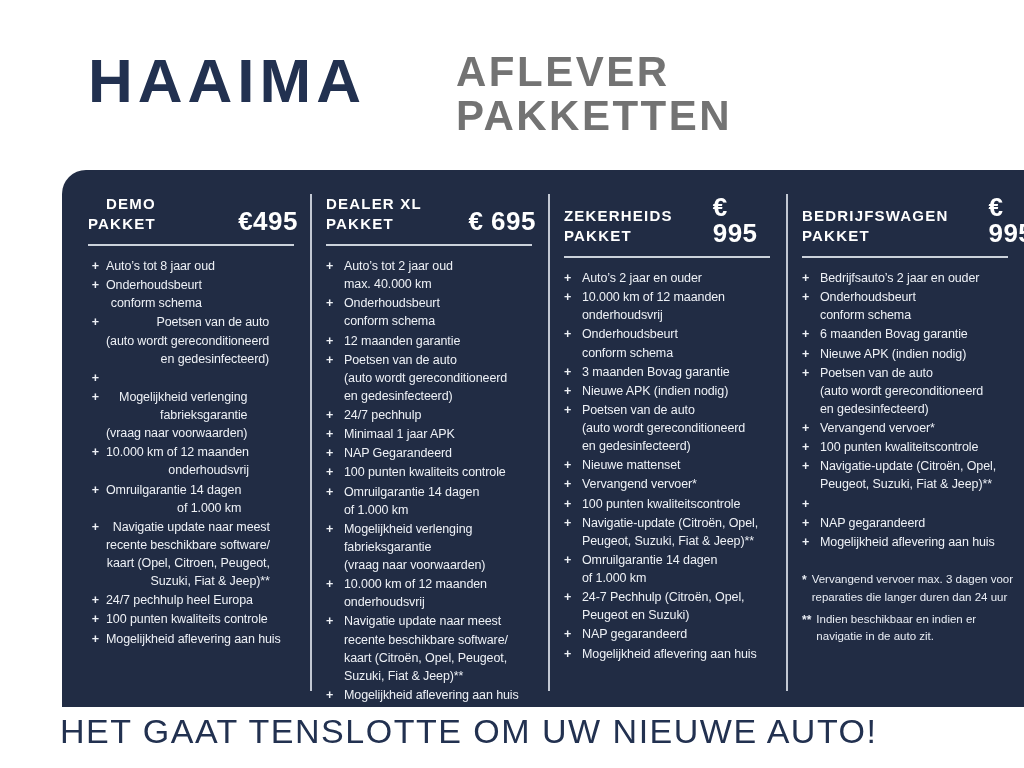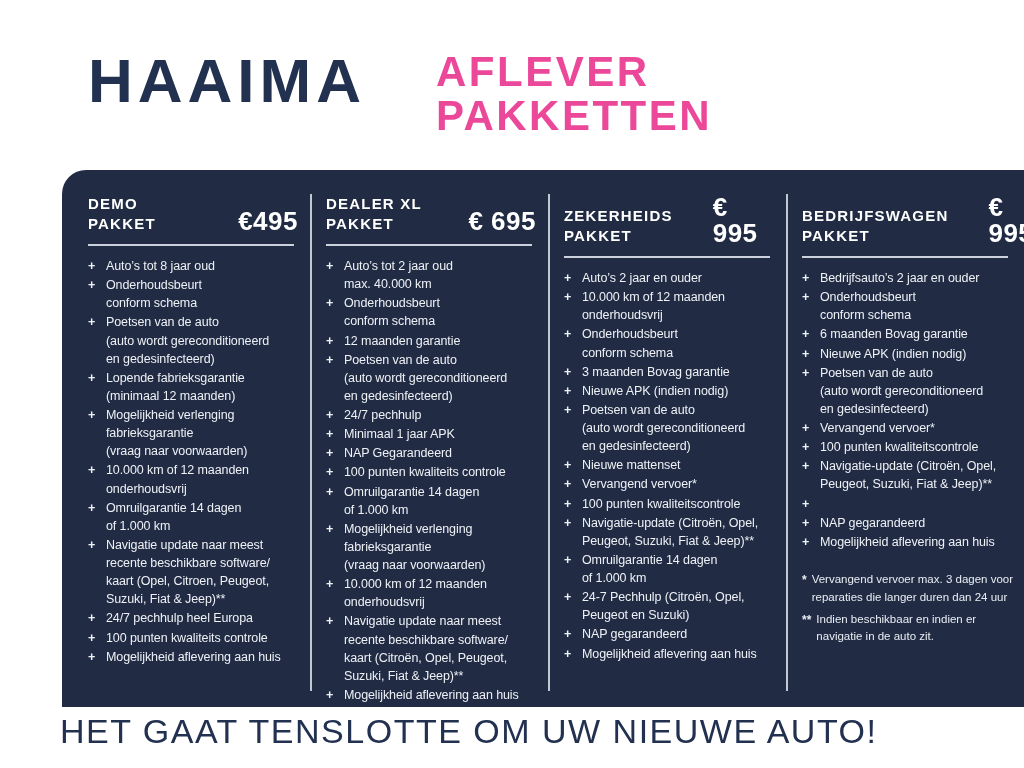--- a/index.html
+++ b/index.html
@@ -9,37 +9,37 @@
     font-family: "Liberation Sans", "DejaVu Sans", sans-serif;
     position: relative;
     overflow: hidden;
   }
 
   
   .logo { position: absolute; left: 88px; top: 50px; color: #223150; }
   .logo-main { font-size: 62px; font-weight: bold; letter-spacing: 5px; line-height: 1.0; }
   .logo-sub { font-size: 27px; font-weight: normal; letter-spacing: 3px; margin-top: 2px; color: #2c3a52; }
   .title {
-    position: absolute; left: 436px; top: 50px;
-    color: #ec4899; font-size: 42px; font-weight: bold;
+    position: absolute; left: 456px; top: 50px;
+    color: #737373; font-size: 42px; font-weight: bold;
     line-height: 1.04; letter-spacing: 2.5px; white-space: pre-line;
   }
 
   
   .panel {
     position: absolute; left: 62px; top: 170px;
     width: 962px; height: 537px;
     background: #212c44;
     border-radius: 24px 0 0 0;
     display: flex;
     padding: 24px 0 16px 24px;
     color: #ffffff;
   }
   .pkg-col { flex: 1 1 0; min-width: 0; padding: 0 8px 0 14px; }
-  .pkg-col:first-child { padding-left: 2px; }
+  .pkg-col:first-child { padding-left: 2px; text-align: right; }
   .pkg-col + .pkg-col { border-left: 2px solid rgba(222,228,236,0.85); }
 
   .pkg-head { display: flex; justify-content: space-between; align-items: flex-end; min-height: 40px; }
   .pkg-name {
     font-size: 15px; font-weight: bold; letter-spacing: 1.2px;
     line-height: 1.32; white-space: pre-line;
   }
   .pkg-price { font-size: 26px; font-weight: bold; letter-spacing: 0.5px; padding-right: 4px; line-height: 1; margin-left: 40px; }
   .pkg-rule { border-bottom: 2px solid rgba(222,228,236,0.9); margin: 10px 8px 11px 0; }
 
@@ -93,22 +93,20 @@
 conform schema</span>
         </li>
         <li class="pkg-item">
           <span class="plus">+</span>
           <span class="item-text">Poetsen van de auto
 (auto wordt gereconditioneerd
 en gedesinfecteerd)</span>
         </li>
         <li class="pkg-item">
           <span class="plus">+</span>
-          <span class="item-text">Lopende fabrieksgarantie
-(minimaal 12 maanden)</span>
         </li>
         <li class="pkg-item">
           <span class="plus">+</span>
           <span class="item-text">Mogelijkheid verlenging
 fabrieksgarantie
 (vraag naar voorwaarden)</span>
         </li>
         <li class="pkg-item">
           <span class="plus">+</span>
           <span class="item-text">10.000 km of 12 maanden

